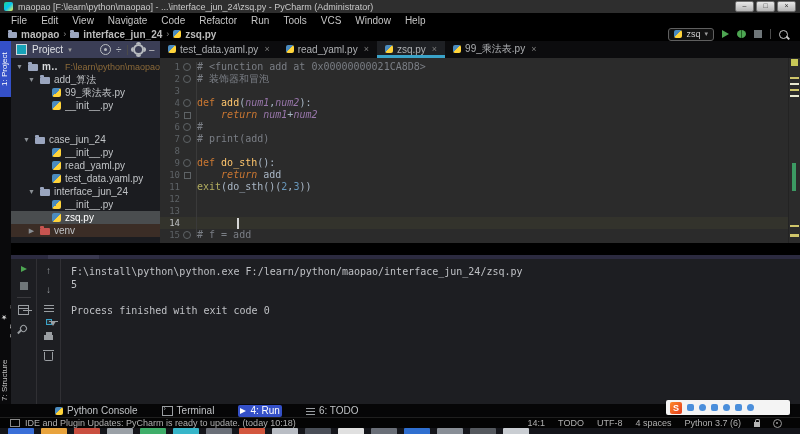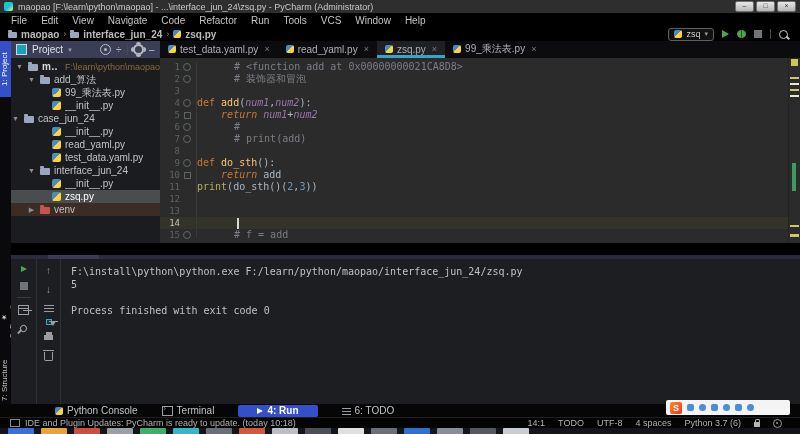--- a/index.html
+++ b/index.html
@@ -92,21 +92,21 @@
   .editor::before{content:"";position:absolute;left:36px;top:4px;bottom:6px;width:1px;background:#3a3a3a;}
   .cline{display:flex;height:12px;line-height:12px;font-family:"DejaVu Sans Mono","Liberation Mono",monospace;font-size:10px;}
   .cline .ln{width:20px;text-align:right;color:#5d6266;flex:none;font-size:9px;}
   .cline .fold{width:14px;flex:none;display:flex;justify-content:center;}
   .foldc{width:6px;height:6px;border:1px solid #5e6366;border-radius:50%;margin-top:2px;}
   .folds{width:5px;height:5px;border:1px solid #5e6366;margin-top:3px;}
   .ctxt{white-space:pre;padding-left:3px;color:var(--text);}
   .cline.cur{background:#33332c;gap:20px;}
   .cline.cur .ln{color:#bfc2c4;}
   .caret{display:inline-block;width:1.5px;height:11px;background:#d6d6d6;vertical-align:middle;}
-  .cm{color:var(--cm);margin-left:37px;} .kw{color:var(--kw);} .kwi{color:var(--kw);font-style:italic;}
+  .cm{color:var(--cm);} .kw{color:var(--kw);} .kwi{color:var(--kw);font-style:italic;}
   .fn{color:var(--fn);} .pr{color:var(--pr);font-style:italic;} .nm{color:var(--nm);}
   .bi{color:var(--bi);} .pl{color:var(--text);}
 
   
   .estripe{left:788px;top:58px;width:12px;height:185px;background:#2b2b2b;border-left:1px solid #232323;box-sizing:border-box;}
   .mark{position:absolute;}
 
   
   .runhead{left:11px;top:255px;width:789px;height:16px;background:#2b2a3f;display:flex;align-items:center;padding-left:6px;box-sizing:border-box;gap:10px;}
   .runhead .rl{font-size:10px;color:#c7c7c7;}
@@ -133,21 +133,21 @@
   .i-printer{width:9px;height:5px;background:#9a9ea2;position:relative;margin-top:3px;}
   .i-printer::before{content:"";position:absolute;left:1.5px;top:-3px;width:6px;height:3px;background:#9a9ea2;}
   .i-trash{width:7px;height:8px;border:1px solid #9a9ea2;border-top:none;border-radius:0 0 2px 2px;position:relative;margin-top:2px;}
   .i-trash::before{content:"";position:absolute;left:-2px;top:-2px;width:11px;height:1px;background:#9a9ea2;}
   .console{position:absolute;left:50px;top:0;right:0;bottom:0;padding:6px 10px;box-sizing:border-box;}
   .conline{font-family:"DejaVu Sans Mono","Liberation Mono",monospace;font-size:10px;line-height:13px;color:#bfc1c5;white-space:pre;}
 
   
   .bottombar{left:0;top:404px;width:800px;height:13px;background:#060607;display:flex;align-items:center;gap:24px;padding-left:55px;box-sizing:border-box;}
   .bbitem{display:flex;align-items:center;gap:4px;font-size:10px;color:#bfc2c5;}
-  .bbitem.active{background:var(--accent);color:#fff;border-radius:2px;padding:0 19px;height:12px;font-weight:bold;}
+  .bbitem.active{background:var(--accent);color:#fff;border-radius:2px;padding:0 2px;height:12px;}
   .bbitem.active .i-play{border-left-color:#fff;}
   .i-term{width:9px;height:8px;border:1px solid #9a9ea2;position:relative;}
   .i-term::after{content:"›";position:absolute;left:1px;top:-2px;font-size:7px;color:#9a9ea2;}
   .i-todo{width:9px;height:8px;position:relative;}
   .i-todo::before{content:"";position:absolute;left:0;top:1px;width:9px;height:1px;background:#9a9ea2;box-shadow:0 3px 0 #9a9ea2,0 6px 0 #9a9ea2;}
 
   
   .statusbar{left:0;top:417px;width:800px;height:11px;background:#040404;border-top:1px solid #1f1f1f;display:flex;align-items:center;padding:0 18px 0 10px;box-sizing:border-box;font-size:9px;color:#b0b0b0;}
   .sb-ico{width:8px;height:6px;border:1px solid #8a8a8a;margin-right:5px;flex:none;}
   .sb-right{margin-left:auto;display:flex;align-items:center;gap:13px;}
@@ -289,21 +289,21 @@
       <div class="trow" style="padding-left: 28px;">
         <span class="arr"></span>
         <span class="ico-python"></span>
         <span class="lbl">99_乘法表.py</span>
       </div>
       <div class="trow" style="padding-left: 28px;">
         <span class="arr"></span>
         <span class="ico-python"></span>
         <span class="lbl">__init__.py</span>
       </div>
-      <div class="trow" style="padding-left: 0;">
+      <div class="trow" style="padding-left: 11px; margin-top: 21px;">
         <span class="arr">▼</span>
         <span class="ico-folder"></span>
         <span class="lbl">case_jun_24</span>
       </div>
       <div class="trow" style="padding-left: 28px;">
         <span class="arr"></span>
         <span class="ico-python"></span>
         <span class="lbl">__init__.py</span>
       </div>
       <div class="trow" style="padding-left: 28px;">
@@ -401,21 +401,21 @@
       <div class="cline">
         <span class="ln">10</span>
         <span class="fold">
           <span class="folds"></span>
         </span>
         <span class="ctxt"><span class="pl">    </span><span class="kwi">return </span><span class="pl">add</span></span>
       </div>
       <div class="cline">
         <span class="ln">11</span>
         <span class="fold"></span>
-        <span class="ctxt"><span class="bi">print</span><span class="pl">(</span><span class="pl">do_sth</span><span class="pl">()(</span><span class="nm">2</span><span class="pl">,</span><span class="nm">3</span><span class="pl">))</span></span>
+        <span class="ctxt"><span class="bi">exit</span><span class="pl">(</span><span class="pl">do_sth</span><span class="pl">()(</span><span class="nm">2</span><span class="pl">,</span><span class="nm">3</span><span class="pl">))</span></span>
       </div>
       <div class="cline">
         <span class="ln">12</span>
         <span class="fold"></span>
         <span class="ctxt"></span>
       </div>
       <div class="cline">
         <span class="ln">13</span>
         <span class="fold"></span>
         <span class="ctxt"></span>

